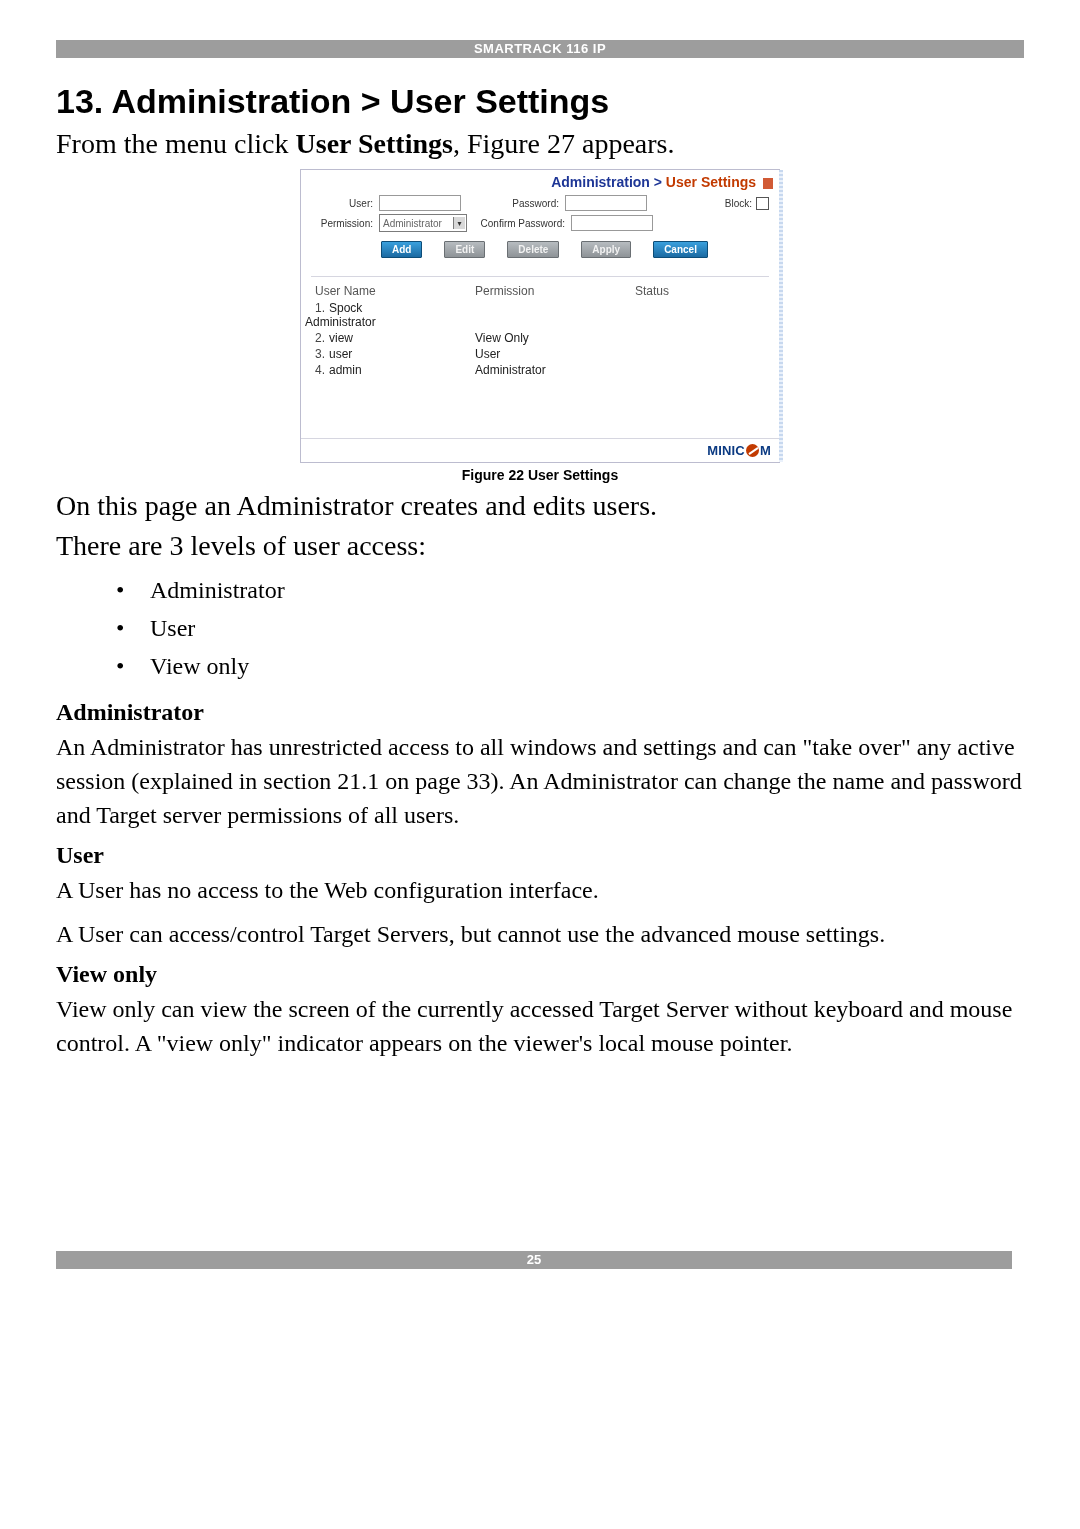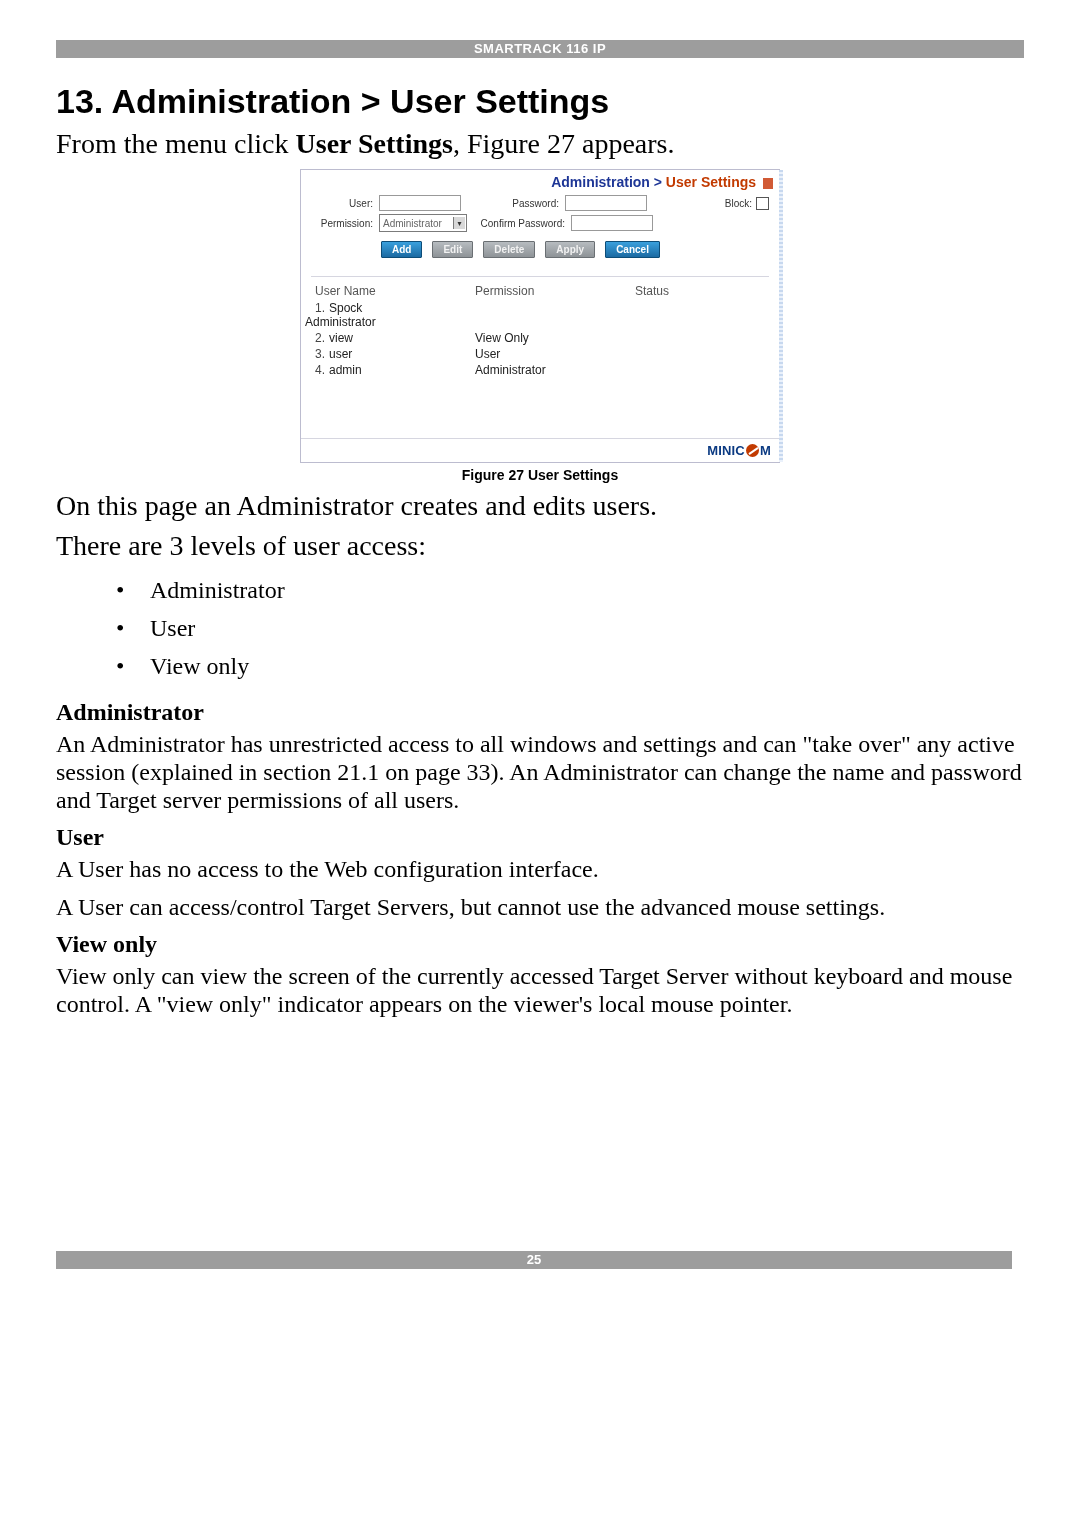--- a/index.html
+++ b/index.html
@@ -1,40 +1,40 @@
 <!DOCTYPE html>
 <html><head>
 <meta charset="utf-8">
 <style>
   html,body{margin:0;padding:0;background:#fff;}
   body{width:1080px;min-height:1529px;font-family:"Times New Roman",serif;color:#000;position:relative;}
   .page{padding:40px 56px 0 56px;}
   .header-bar{height:18px;background:#9d9d9d;color:#fff;text-align:center;font:bold 13px Arial;letter-spacing:.5px;line-height:18px;margin-bottom:24px;}
   h1.sect{font:bold 34px Arial;margin:6px 0 8px 0;}
   p.body{font-size:28px;line-height:30px;margin:6px 0 10px 0;}
-  p.body2{font-size:24px;line-height:28px;margin:0 0 10px 0;}
+  p.body2{font-size:24px;line-height:34px;margin:0 0 10px 0;}
   ul.lev{margin:4px 0 14px 60px;padding:0;}
   ul.lev li{font-size:24px;line-height:38px;list-style:none;position:relative;padding-left:34px;}
   ul.lev li::before{content:"•";position:absolute;left:0;top:0;font-size:24px;}
   h3.sub{font:bold 24px "Times New Roman";margin:10px 0 4px 0;}
   .fig-wrap{width:480px;margin:6px auto 2px auto;}
   .fig{border:1px solid #bcbccf;background:#fff;font-family:Verdana,Arial,sans-serif;position:relative;}
   .fig .crumb{text-align:right;font-size:14px;color:#1e3696;font-weight:bold;padding:4px 6px 2px 0;}
   .fig .crumb .cur{color:#c23a00;}
   .fig .crumb-tab{display:inline-block;width:10px;height:11px;background:#d15a35;margin-left:3px;vertical-align:middle;}
   .form{padding:0 10px 6px 10px;}
   .row{display:flex;align-items:center;font-size:10px;color:#333;margin:3px 0;}
   .lbl{width:62px;text-align:right;margin-right:6px;}
   .lbl2{width:98px;text-align:right;margin-right:6px;}
   .tinput{height:14px;width:80px;border:1px solid #999;background:#fff;}
   .sel{height:16px;width:82px;border:1px solid #7b7b7b;background:#fff;display:flex;align-items:center;justify-content:space-between;padding:0 1px 0 3px;color:#666;font-size:10px;}
   .sel .darr{width:11px;height:12px;background:#d8d8d8;border-left:1px solid #7b7b7b;display:flex;align-items:center;justify-content:center;font-size:8px;color:#333;}
   .blk{margin-left:auto;display:flex;align-items:center;font-size:10px;}
   .blk .cb{width:11px;height:11px;border:1px solid #555;background:#fff;margin-left:4px;}
-  .bbar{display:flex;gap:10px;padding:6px 0 12px 70px;}
+  .bbar{display:flex;gap:22px;padding:6px 0 12px 70px;}
   .btn{font:bold 10px Arial;color:#fff;padding:2px 10px;border-radius:1px;cursor:default;}
   .b-on{background:linear-gradient(#3aa0dd,#1b6aa2);border:1px solid #0d4d78;}
   .b-off{background:linear-gradient(#b7bcc0,#8e9397);border:1px solid #6a6f73;color:#f2f2f2;}
   .hr{height:1px;background:#d6d6e0;margin:0 10px;}
   .tbl{width:100%;padding:6px 4px 60px 4px;}
   .thead,.trow{display:flex;font-size:12px;padding:1px 0;}
   .thead{color:#444;border-bottom:1px solid transparent;}
   .c1{width:160px;padding-left:10px;}
   .c2{width:160px;}
   .c3{flex:1;}
@@ -135,21 +135,21 @@
       </div>
 
       <div class="fig-foot">
         <span class="logo">
           <span>MINIC</span>
           <span class="oc"></span>
           <span>M</span>
         </span>
       </div>
     </div>
-    <div class="fig-cap">Figure 27 User Settings</div>
+    <div class="fig-cap">Figure 22 User Settings</div>
   </div>
 
   <p class="body">On this page an Administrator creates and edits users.</p>
   <p class="body">There are 3 levels of user access:</p>
 
   <ul class="lev" id="levlist">
       <li>Administrator</li>
       <li>User</li>
       <li>View only</li>
     </ul>

